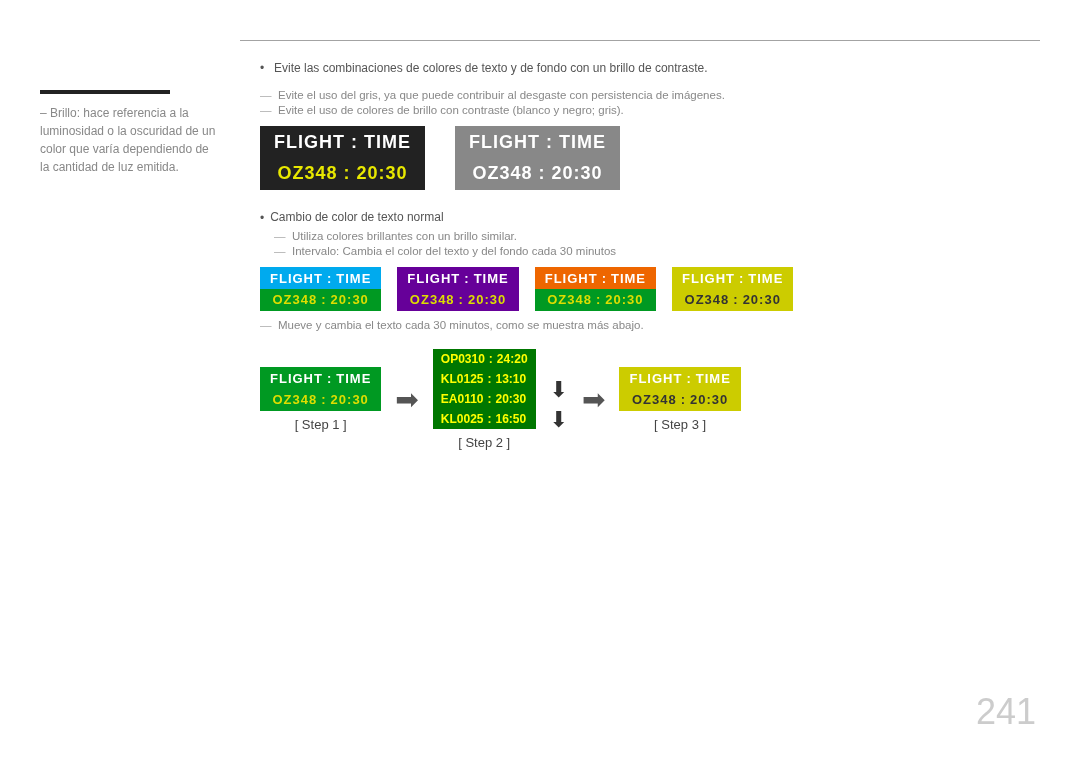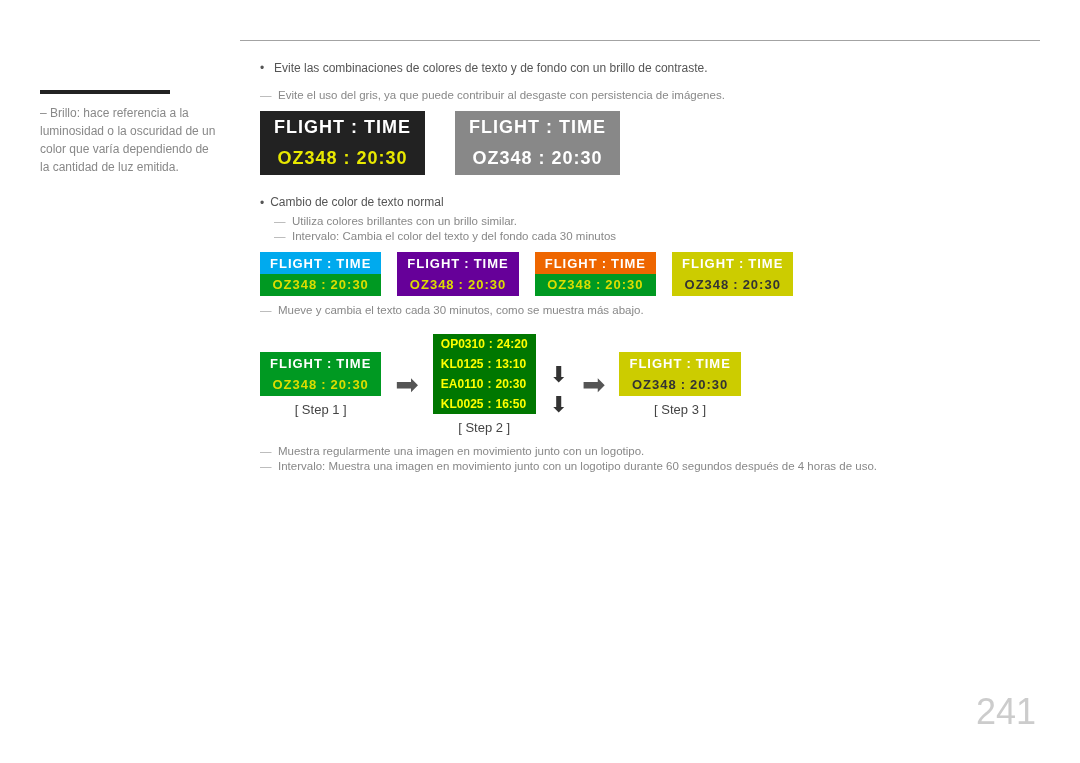--- a/index.html
+++ b/index.html
@@ -248,20 +248,21 @@
     <p class="sidebar-text">– Brillo: hace referencia a la luminosidad o la oscuridad de un color que varía dependiendo de la cantidad de luz emitida.</p>
   </div>
 
   <div class="main-content">
 
     <ul class="bullet-list">
       <li>Evite las combinaciones de colores de texto y de fondo con un brillo de contraste.</li>
     </ul>
     <ul class="dash-list">
       <li>Evite el uso del gris, ya que puede contribuir al desgaste con persistencia de imágenes.</li>
+      <li>Evite el uso de colores de brillo con contraste (blanco y negro; gris).</li>
     </ul>
 
     <div class="large-displays-row">
 
       <div class="flight-display display-black">
         <div class="top-row">
           <span>FLIGHT</span>
           <span>:</span>
           <span>TIME</span>
         </div>
@@ -421,21 +422,17 @@
           <div class="bottom-row" style="background:#cccc00; color:#333;">
             <span>OZ348</span>
             <span>:</span>
             <span>20:30</span>
           </div>
         </div>
         <div class="step-label">[ Step 3 ]</div>
       </div>
     </div>
 
-    <ul class="dash-list" style="margin-top:8px;">
-      <li>Muestra regularmente una imagen en movimiento junto con un logotipo.</li>
-      <li>Intervalo: Muestra una imagen en movimiento junto con un logotipo durante 60 segundos después de 4 horas de uso.</li>
-    </ul>
 
   </div>
 </div>
 
 <div class="page-number">241</div>
 
 </body></html>

